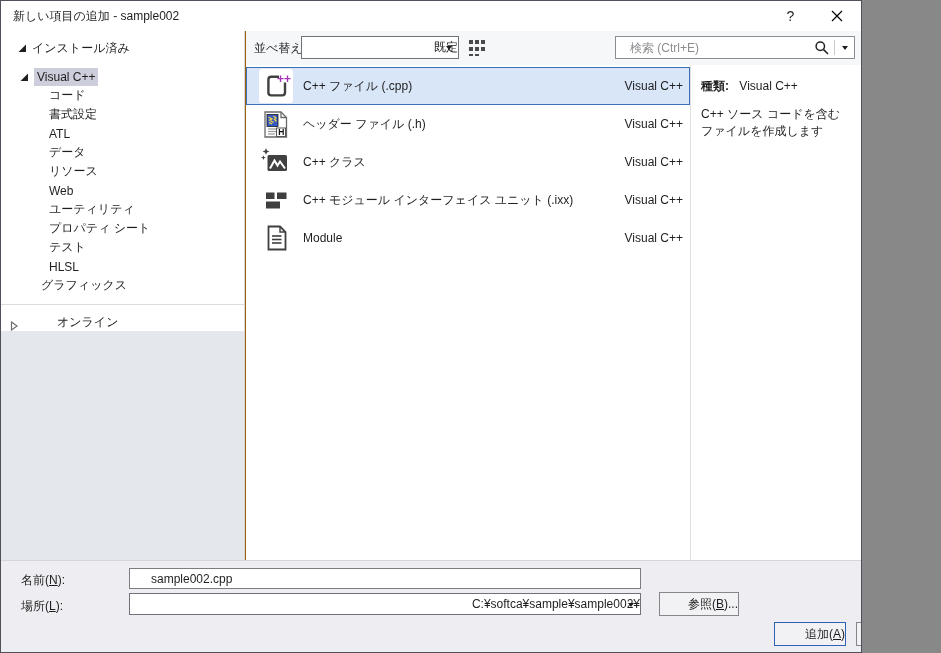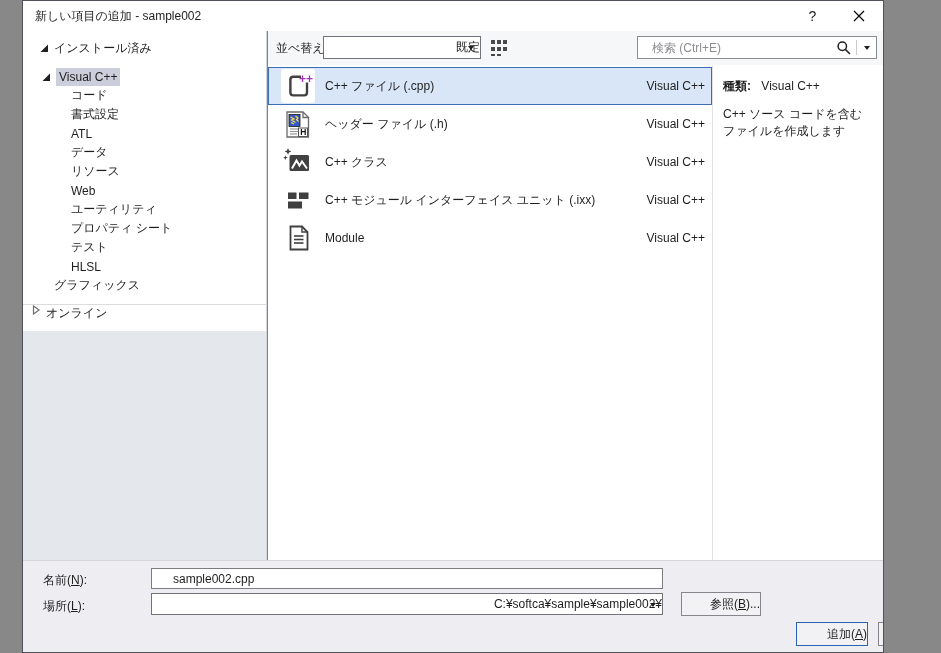--- a/index.html
+++ b/index.html
@@ -1,40 +1,40 @@
 <!DOCTYPE html>
 <html><head>
 <meta charset="utf-8">
 <style>
   * { margin:0; padding:0; box-sizing:border-box; }
   html,body { background:#888; }
   #dialog {
     position:relative; width:862px; height:653px;
-    background:#ec4899; border:1px solid #50505a;
+    background:#a16207; border:1px solid #50505a;
     font-family:"Liberation Sans","DejaVu Sans",sans-serif;
-    font-size:12px; color:#1e1e1e; overflow:hidden;margin-left:22px;
+    font-size:12px; color:#1e1e1e; overflow:hidden;
   }
   
   .titlebar { position:absolute; left:0; top:0; right:0; height:30px; background:#fff; }
   .title { position:absolute; left:12px; top:0; line-height:30px; }
   .cap-btn { position:absolute; top:0; width:45px; height:30px; display:flex; align-items:center; justify-content:center; cursor:default; }
   .help-btn { right:48px; font-size:14px; }
   .close-btn { right:2px; }
   
   .sidebar { position:absolute; left:0; top:30px; width:244px; bottom:92px; background:#e4e7eb; border-right:1px solid #d2d5da; }
   .sidebar-white { position:absolute; top:0; left:0; right:0; height:273px; background:#fff; padding-top:6px; }
   .tree-row { height:19px; display:flex; align-items:center; white-space:nowrap; }
   .tree-row.hdr { height:22px; margin-bottom:8px; padding-left:16px; }
   .tree-row.lvl1 { padding-left:18px; }
-  .tree-row.lvl1-noarrow { padding-left:31px; }
+  .tree-row.lvl1-noarrow { padding-left:40px; }
   .tree-row.lvl2 { padding-left:48px; }
   .exp { width:10px; height:10px; margin-right:5px; flex:0 0 auto; }
   .sel-label { background:#cccedb; padding:2px 3px; }
   .sb-sep { position:absolute; left:0; right:0; top:273px; height:1px; background:#dadce0; }
-  .online-row { position:absolute; left:0; right:0; top:274px; height:26px; background:#fff; display:flex; align-items:flex-start; padding-left:8px; }
+  .online-row { position:absolute; left:0; right:0; top:274px; height:26px; background:#fff; display:flex; align-items:flex-end; padding-left:8px;gap:33px; }
   
   .topbar { position:absolute; left:245px; top:30px; right:0; height:34px; background:#f6f7f9; }
   .sort-label { position:absolute; left:8px; line-height:34px; }
   .combo { background:#fff; border:1px solid #6f7379; position:absolute; }
   .sort-combo { left:55px; top:5px; width:158px; height:23px; }
   .combo-text { display:block; line-height:21px; padding-left:5px;text-align:right; }
   .combo-arrow { position:absolute; right:6px; top:9px; width:0; height:0;
     border-left:3.5px solid transparent; border-right:3.5px solid transparent; border-top:4.5px solid #1f1f1f; }
   .view-btn { position:absolute; top:5px; width:23px; height:24px; display:flex; align-items:center; justify-content:center; border:1px solid transparent; }
   .view-btn.small { left:219px; }

